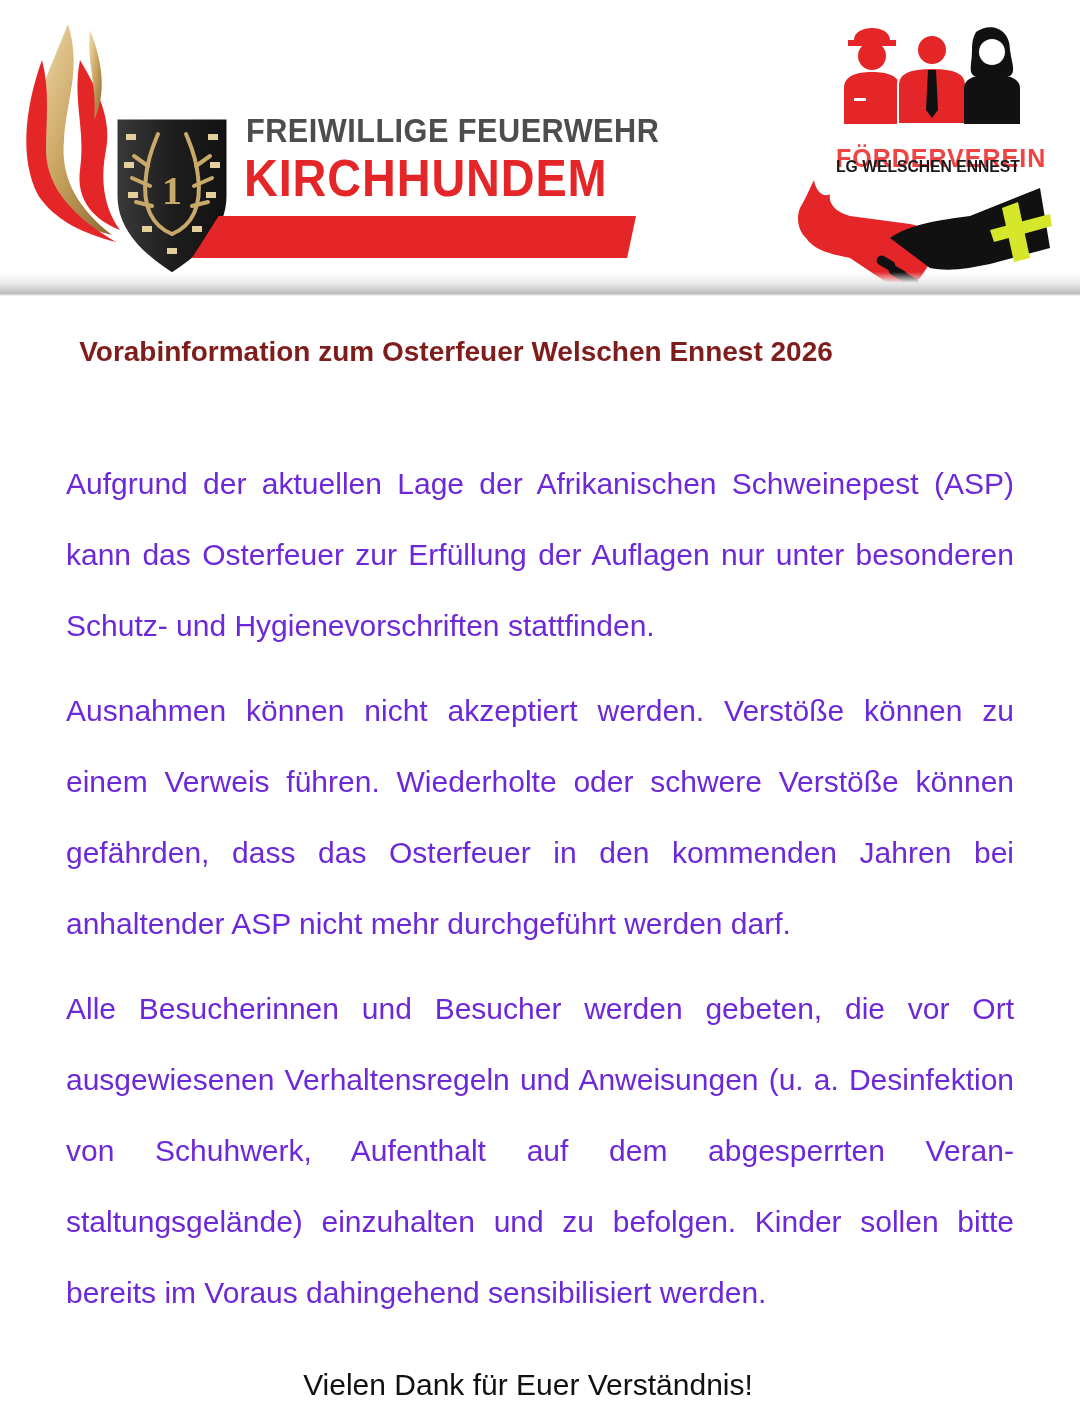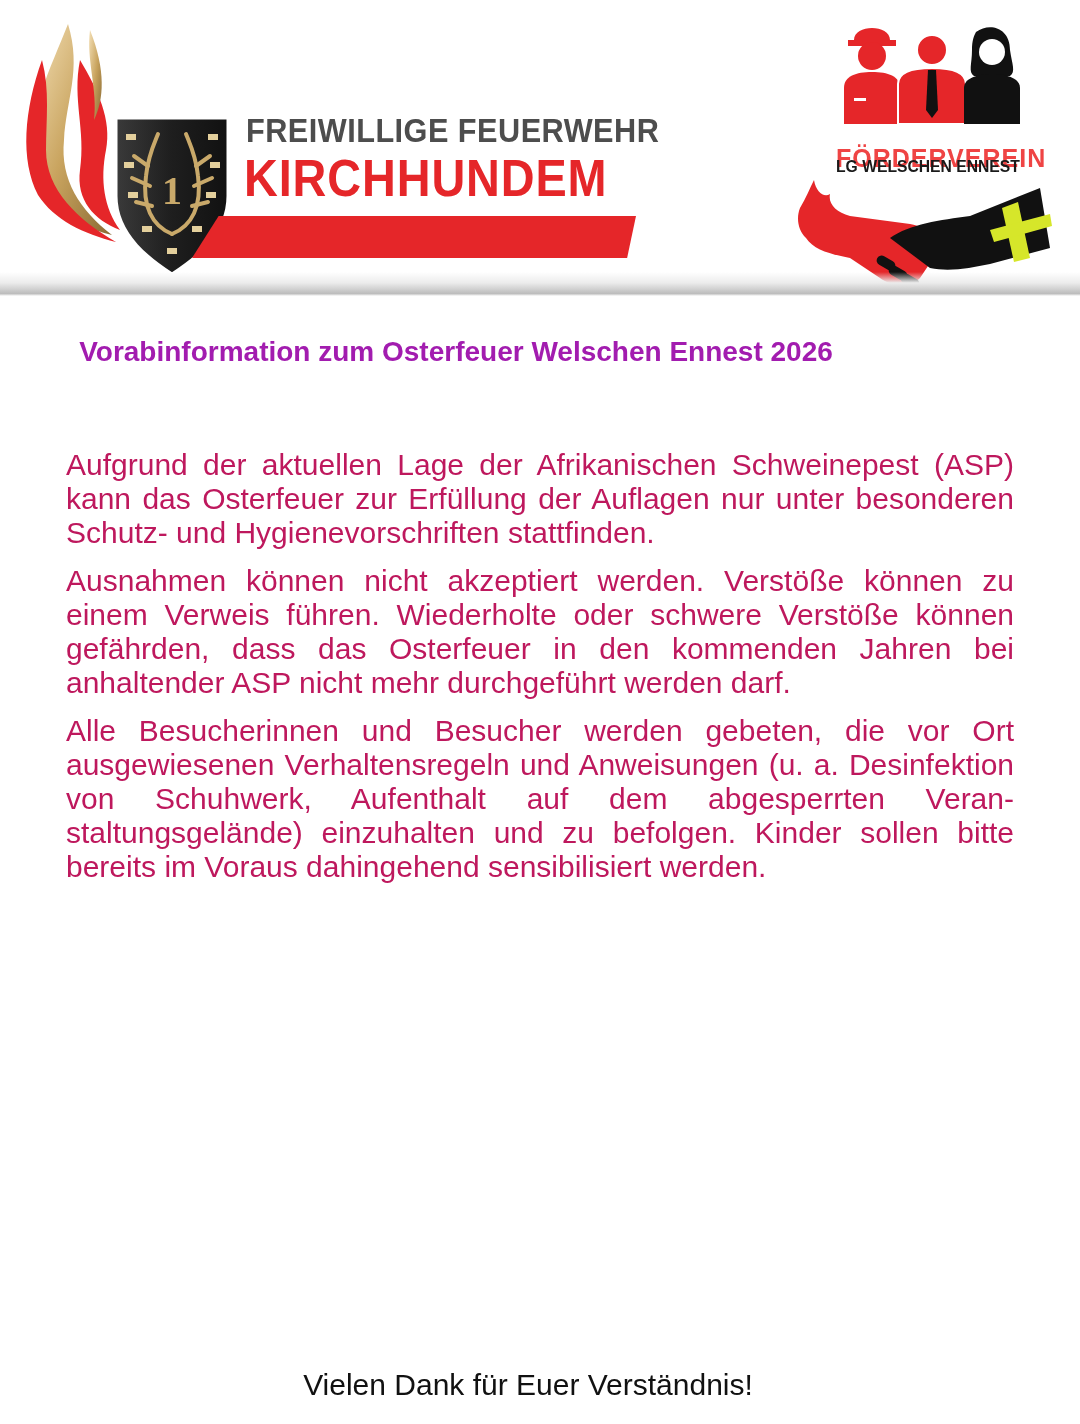--- a/index.html
+++ b/index.html
@@ -44,25 +44,25 @@
       letter-spacing: 1px; white-space: nowrap;
     }
     .fv-sub {
       position: absolute; left: 46px; top: 140px; font-size: 16px; font-weight: bold; color: #1a1a1a;
       white-space: nowrap; transform: scaleX(0.98); transform-origin: left top;
     }
 
     
     .title {
       position: absolute; left: 0; top: 336px; width: 912px; text-align: center;
-      font-size: 28px; font-weight: bold; color: #a21caf;
+      font-size: 28px; font-weight: bold; color: #7f1d1d;
     }
     .body-text {
       position: absolute; left: 66px; top: 448px; width: 948px;
-      font-size: 30px; line-height: 34px; text-align: justify; color: #be185d;
+      font-size: 30px; line-height: 71px; text-align: justify; color: #6d28d9;
       hyphens: manual;
     }
     .body-text p { margin-bottom: 14px; }
     .thanks {
       position: absolute; left: 0; top: 1368px; width: 1056px; text-align: center;
       font-size: 30px; color: #111;
     }
   </style>
 </head>
 <body>

